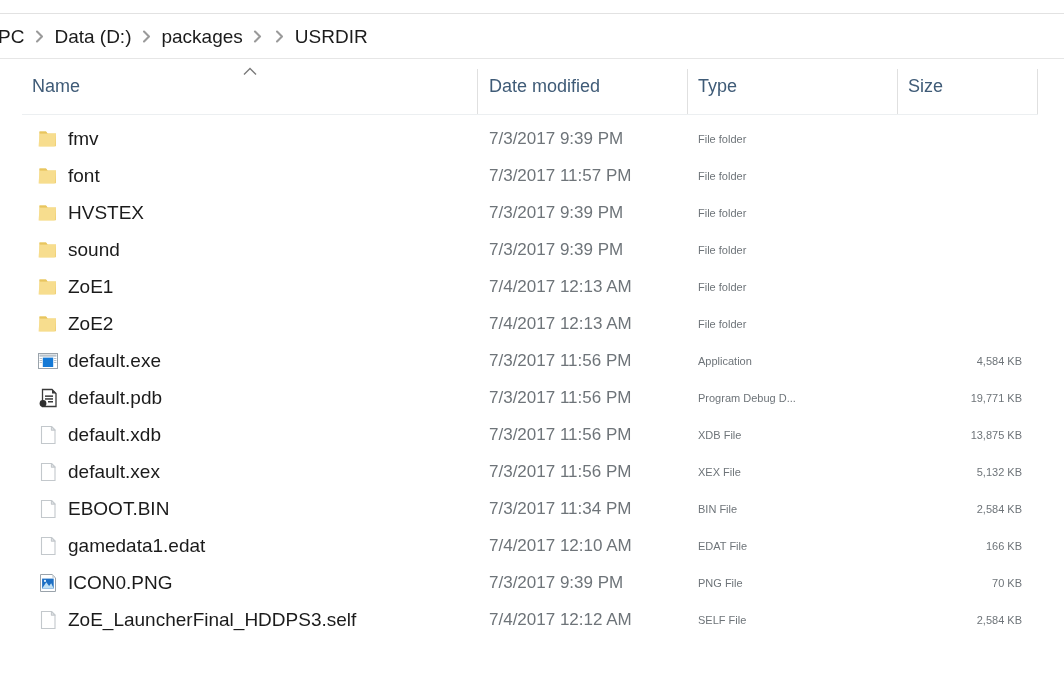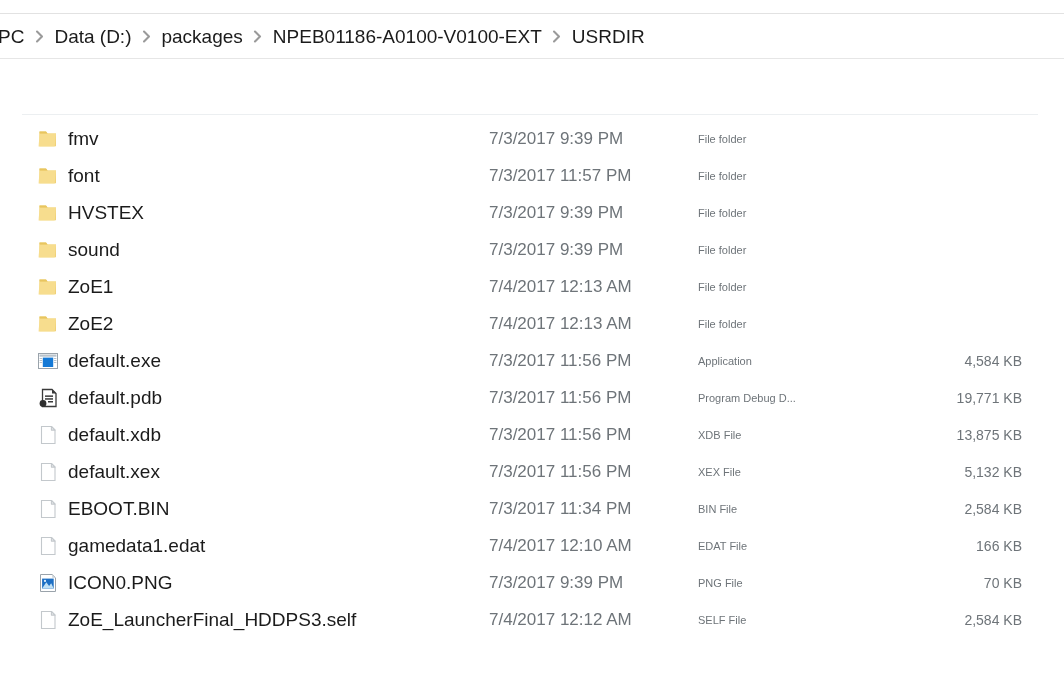--- a/index.html
+++ b/index.html
@@ -148,21 +148,21 @@
     position: absolute;
     left: 698px;
     font-size: 11px;
     color: #6e7479;
     white-space: nowrap;
   }
   .cell-size {
     position: absolute;
     right: 42px;
     text-align: right;
-    font-size: 14px;
+    font-size: 11px;
     color: #6e7479;
     white-space: nowrap;
   }
 </style>
 </head>
 <body>
 
 <div id="explorer">
 
   <div class="top-hairline"></div>
@@ -179,30 +179,61 @@
         <svg width="9" height="13" viewBox="0 0 9 13">
           <path d="M2 1.5 L7 6.5 L2 11.5" fill="none" stroke="#9a9a9a" stroke-width="2.1" stroke-linecap="round" stroke-linejoin="round"></path>
         </svg>
       </span>
       <span class="crumb">packages</span>
       <span class="crumb-sep">
         <svg width="9" height="13" viewBox="0 0 9 13">
           <path d="M2 1.5 L7 6.5 L2 11.5" fill="none" stroke="#9a9a9a" stroke-width="2.1" stroke-linecap="round" stroke-linejoin="round"></path>
         </svg>
       </span>
-      <span class="crumb">NPEB01186-A0100-V0100-EXT</span>
       <span class="crumb-sep">
         <svg width="9" height="13" viewBox="0 0 9 13">
           <path d="M2 1.5 L7 6.5 L2 11.5" fill="none" stroke="#9a9a9a" stroke-width="2.1" stroke-linecap="round" stroke-linejoin="round"></path>
         </svg>
       </span>
       <span class="crumb">USRDIR</span>
     </div>
   <div class="breadcrumb-underline"></div>
 
+  <div class="col-header">
+
+    <div class="sort-caret">
+      <svg width="14" height="9" viewBox="0 0 14 9">
+        <path d="M1 7.5 L7 1.5 L13 7.5" fill="none" stroke="#7a7a7a" stroke-width="1.4"></path>
+      </svg>
+    </div>
+
+    <div class="col-head" style="left:32px;">
+      <span>Name</span>
+    </div>
+
+    <div class="col-divider" style="left:477px;"></div>
+
+    <div class="col-head" style="left:489px;">
+      <span>Date modified</span>
+    </div>
+
+    <div class="col-divider" style="left:687px;"></div>
+
+    <div class="col-head" style="left:698px;">
+      <span>Type</span>
+    </div>
+
+    <div class="col-divider" style="left:897px;"></div>
+
+    <div class="col-head" style="left:908px;">
+      <span>Size</span>
+    </div>
+
+    <div class="col-divider" style="left:1037px;"></div>
+  </div>
   <div class="col-header-underline"></div>
 
   <div class="file-list" id="file-list">
       <div class="row">
         <span class="cell-icon">
           <svg width="24" height="24" viewBox="0 0 24 24">
             <path d="M3.5 4.5 L10 4.5 L11.6 6.6 L20 6.6 L20 19.2 L3.5 19.2 Z" fill="#f0d178"></path>
             <path d="M3.5 6.6 L20 6.6 L18.7 19.6 L2.6 19.6 Z" fill="#f7dd8e"></path>
             <path d="M3.5 4.5 L10 4.5 L11.6 6.6 L3.5 6.6 Z" fill="#e8c55f"></path>
           </svg>

